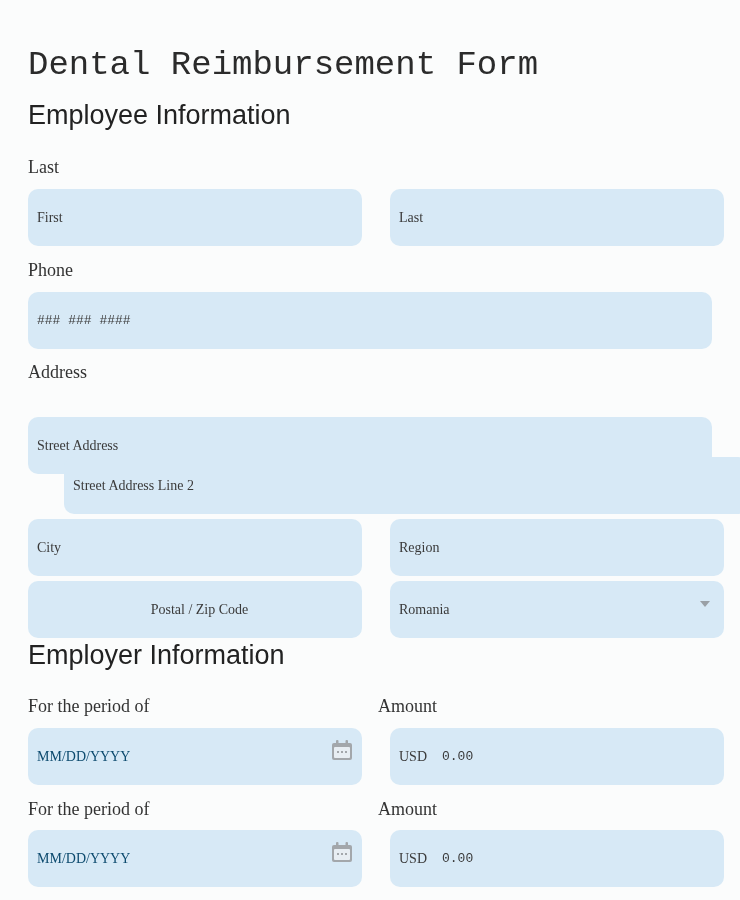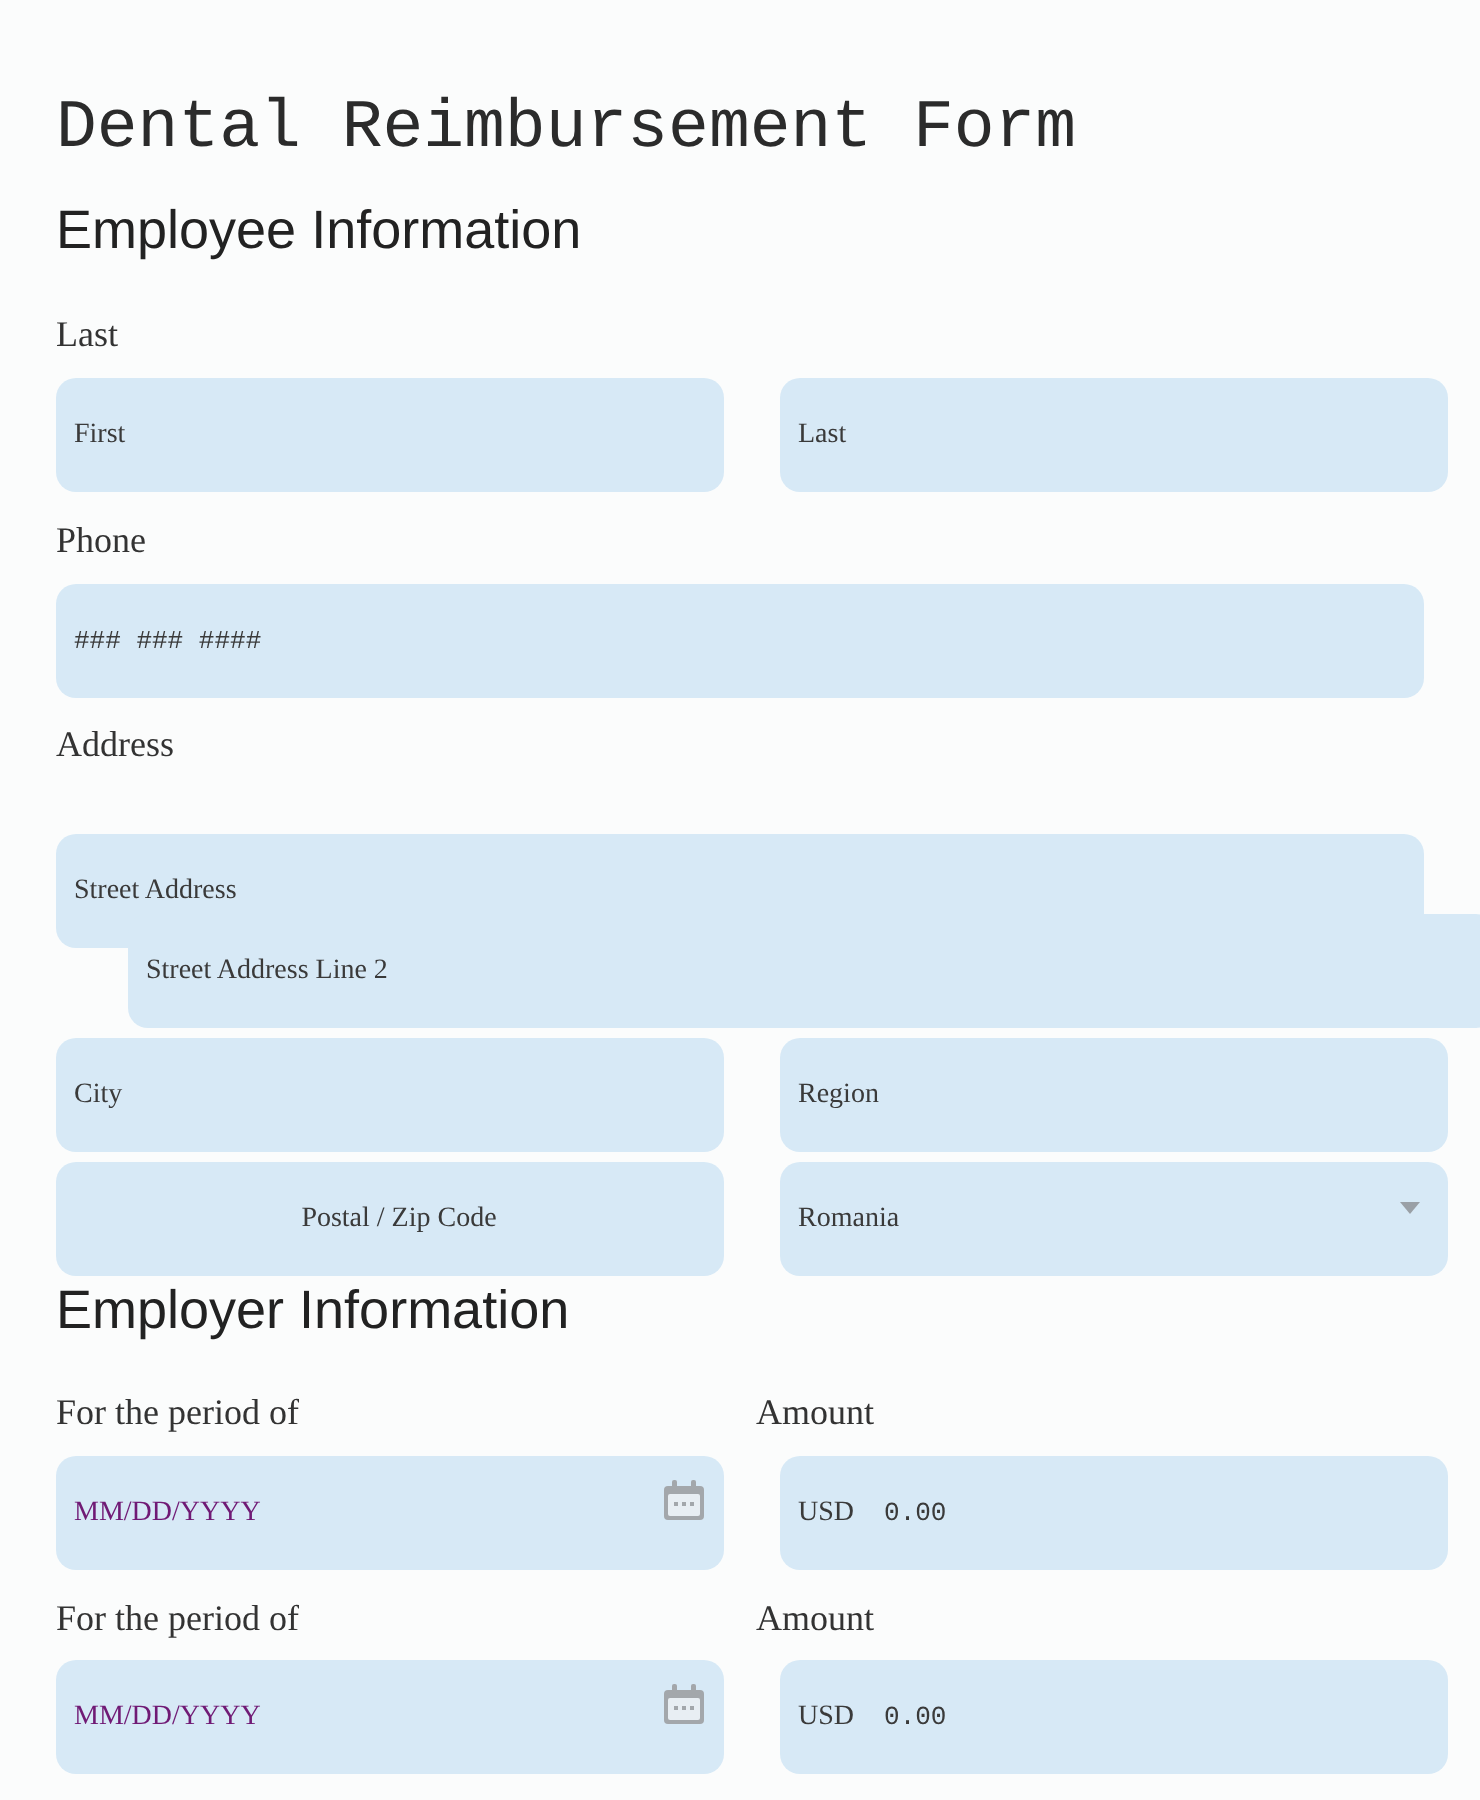--- a/index.html
+++ b/index.html
@@ -6,21 +6,21 @@
   html, body { width: 740px; height: 900px; background: #fbfcfc; overflow: hidden; }
   body { font-family: "DejaVu Serif", "Liberation Serif", serif; color: #2c2c2c; position: relative; }
   .abs { position: absolute; }
   .title { left: 28px; top: 46px; font-size: 34px; font-weight: normal; color: #2b2b2b; letter-spacing: 0px; font-family: Liberation Mono, monospace; }
   .section { left: 28px; font-size: 27px; font-weight: normal; color: #222; font-family: Liberation Sans, sans-serif; }
   .label { left: 28px; font-size: 18px; color: #333; font-family: "Liberation Serif", serif; }
   .field { background: #d7e9f6; border-radius: 10px; height: 57px; display: flex; align-items: center; padding-left: 9px; font-size: 14px; color: #3a3a3a; font-family: "Liberation Serif", serif; }
   .full { left: 28px; width: 684px; }
   .left { left: 28px; width: 334px; }
   .right { left: 378px; width: 334px; margin-left: 12px; }
-  .ph-muted { color: #701a75; }
+  .ph-muted { color: #0c4a6e; }
   .caret { position: absolute; right: 14px; top: 20px; width: 0; height: 0; border-left: 5px solid transparent; border-right: 5px solid transparent; border-top: 6px solid #9aa0a6; }
   .cal { position: absolute; right: 9px; top: 11px; width: 22px; height: 22px; }
   .usd { margin-right: 15px; }
   .mono { font-family: "Liberation Mono", monospace; font-size: 13px; }
 </style>
 </head>
 <body>
 
 <h1 class="abs title">Dental Reimbursement Form</h1>
 <h2 class="abs section" style="top:100px;">Employee Information</h2>

